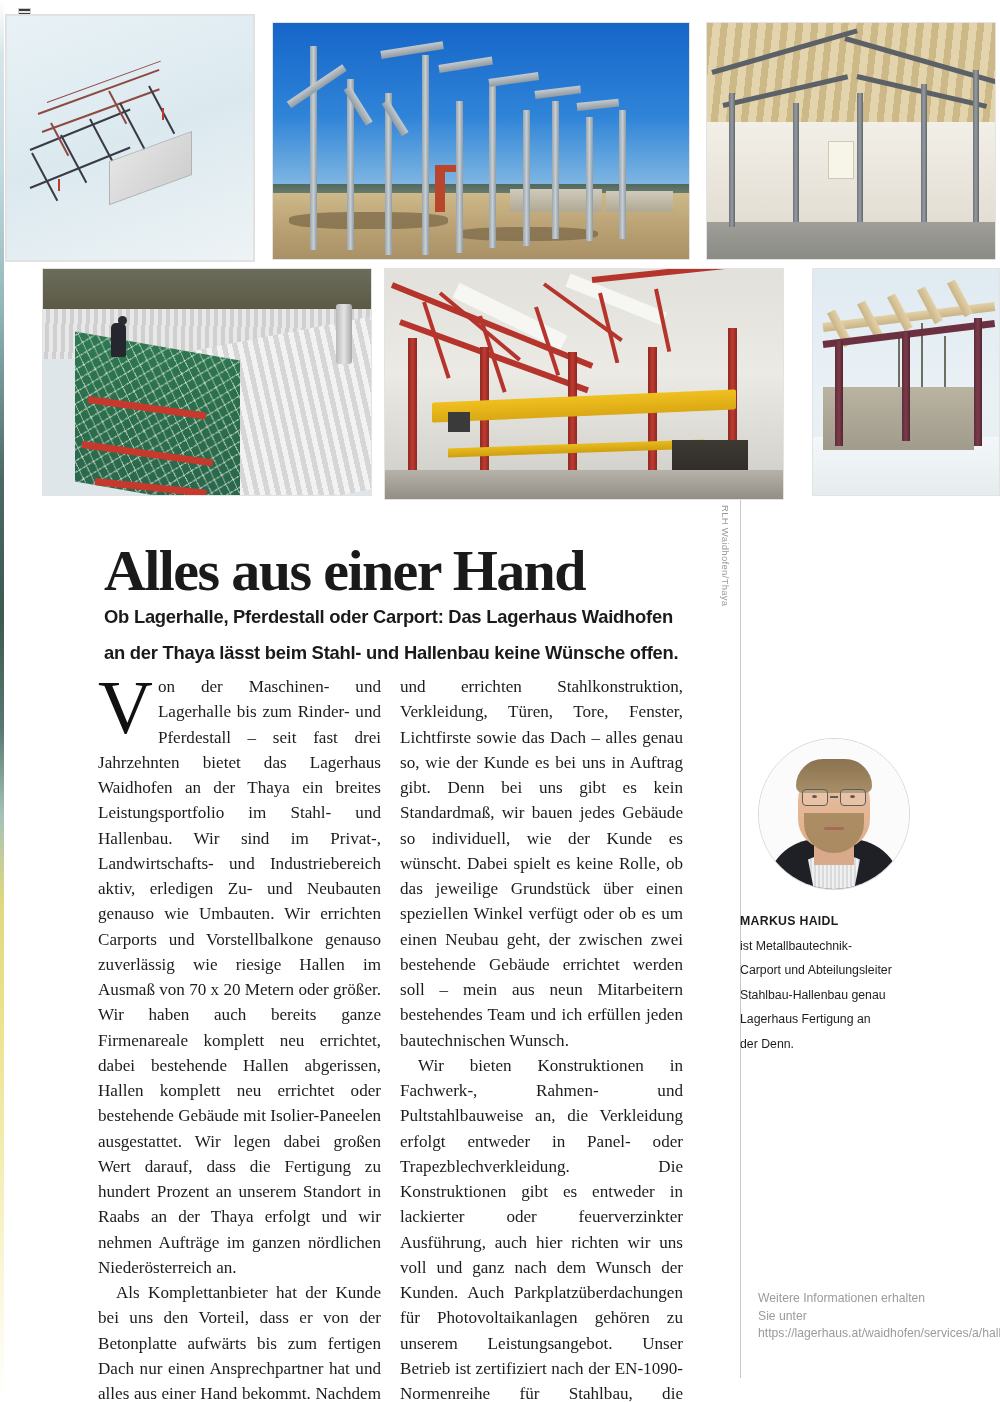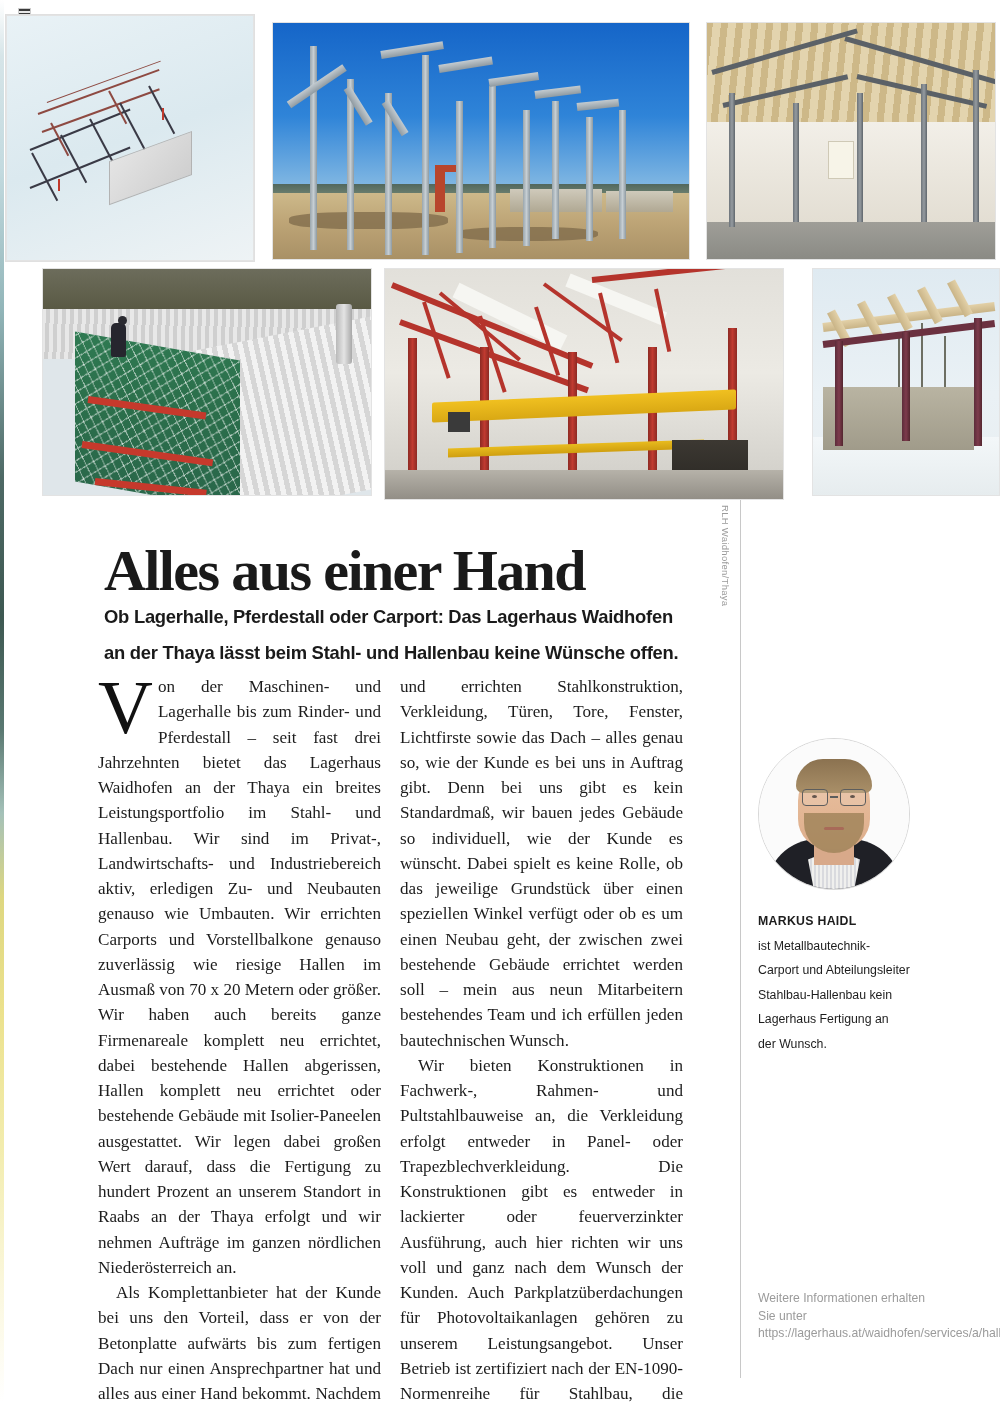--- a/index.html
+++ b/index.html
@@ -289,21 +289,21 @@
   }
   .portrait .eye-l, .portrait .eye-r {
     position: absolute; top: 56px; width: 5px; height: 3px;
     background: #4a3a30; border-radius: 50%;
   }
   .portrait .eye-l { left: 50%; margin-left: -22px; }
   .portrait .eye-r { left: 50%; margin-left: 16px; }
 
   .bio {
     position: absolute;
-    left: 18px; top: 397px;
+    left: 0; top: 397px;
     width: 190px;
     font-family: "Liberation Sans", sans-serif;
     font-size: 12.3px;
     line-height: 24.6px;
     color: #1d1d1d;
   }
   .bio .name { font-weight: bold; letter-spacing: .3px; }
 
   .moreinfo {
     position: absolute;
@@ -494,19 +494,19 @@
     <div class="eye-r"></div>
     <div class="glasses-l"></div>
     <div class="glasses-r"></div>
     <div class="bridge"></div>
   </div>
 
   <div class="bio">
     <div class="name">MARKUS HAIDL</div>
     <div>ist Metallbautechnik-</div>
     <div>Carport und Abteilungsleiter</div>
-    <div>Stahlbau-Hallenbau kein</div>
+    <div>Stahlbau-Hallenbau genau</div>
     <div>Lagerhaus Fertigung an</div>
-    <div>der Wunsch.</div>
+    <div>der Denn.</div>
   </div>
 
   <div class="moreinfo">Weitere Informationen erhalten Sie unter https://lagerhaus.at/waidhofen/services/a/hallenbau</div>
 </div>
 
 </body></html>

